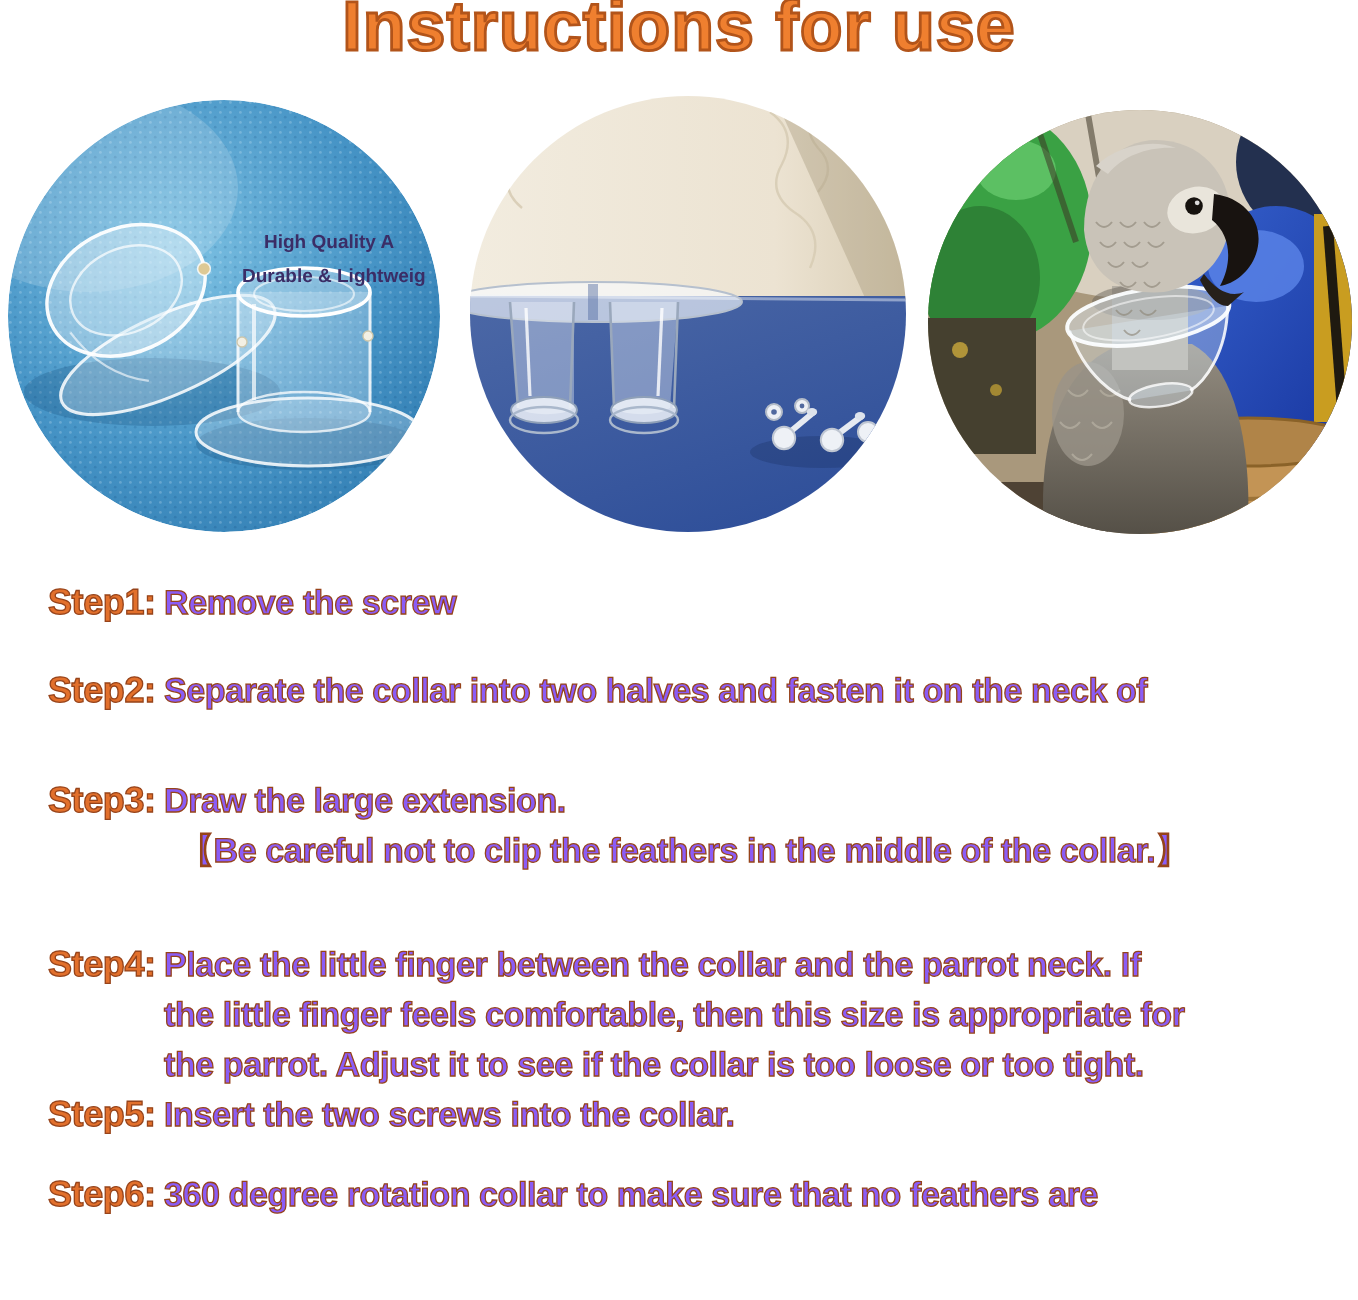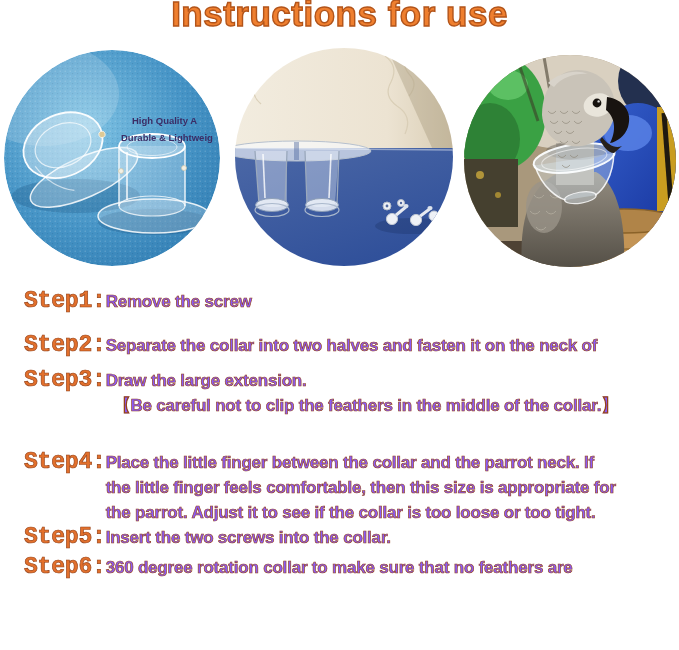--- a/index.html
+++ b/index.html
@@ -14,30 +14,30 @@
 
   .photo{position:absolute;border-radius:50%;overflow:hidden;}
   .photo svg{display:block;}
   .c1{left:4px;top:50px;width:216px;height:216px;}
   .c2{left:235px;top:48px;width:218px;height:218px;}
   .c3{left:464px;top:55px;width:212px;height:212px;}
 
   .steps{position:absolute;left:24px;top:289px;width:653px;}
   .step{display:flex;align-items:flex-start;}
   .step .label{
-    flex:0 0 58px;font-size:23px;font-weight:bold;line-height:25px;
-    color:#e2702c;-webkit-text-stroke:.65px #96431a;letter-spacing:-.2px;white-space:nowrap;font-family:Liberation Mono, monospace;
+    flex:0 0 58px;font-size:18px;font-weight:bold;line-height:25px;
+    color:#e2702c;-webkit-text-stroke:.65px #96431a;letter-spacing:-.2px;white-space:nowrap;
   }
   .step .body{flex:1;}
   .step .line{
     font-size:17px;font-weight:bold;line-height:25px;white-space:nowrap;
     color:#8b5cf6;-webkit-text-stroke:.65px #96431a;letter-spacing:-.2px;
   }
-  .mb1{margin-bottom:19px}.mb2{margin-bottom:10px}.mb3{margin-bottom:32px}
-  .mb4{}.mb5{margin-bottom:5px}
+  .mb1{margin-bottom:19px}.mb2{margin-bottom:30px}.mb3{margin-bottom:32px}
+  .mb4{}.mb5{margin-bottom:15px}
   .ind8{padding-left:8px}.ind12{padding-left:12px}
 </style>
 </head>
 <body>
 
 <div class="page">
 
   <h1 class="title">Instructions for use</h1>
 
   <div class="photo c1">

